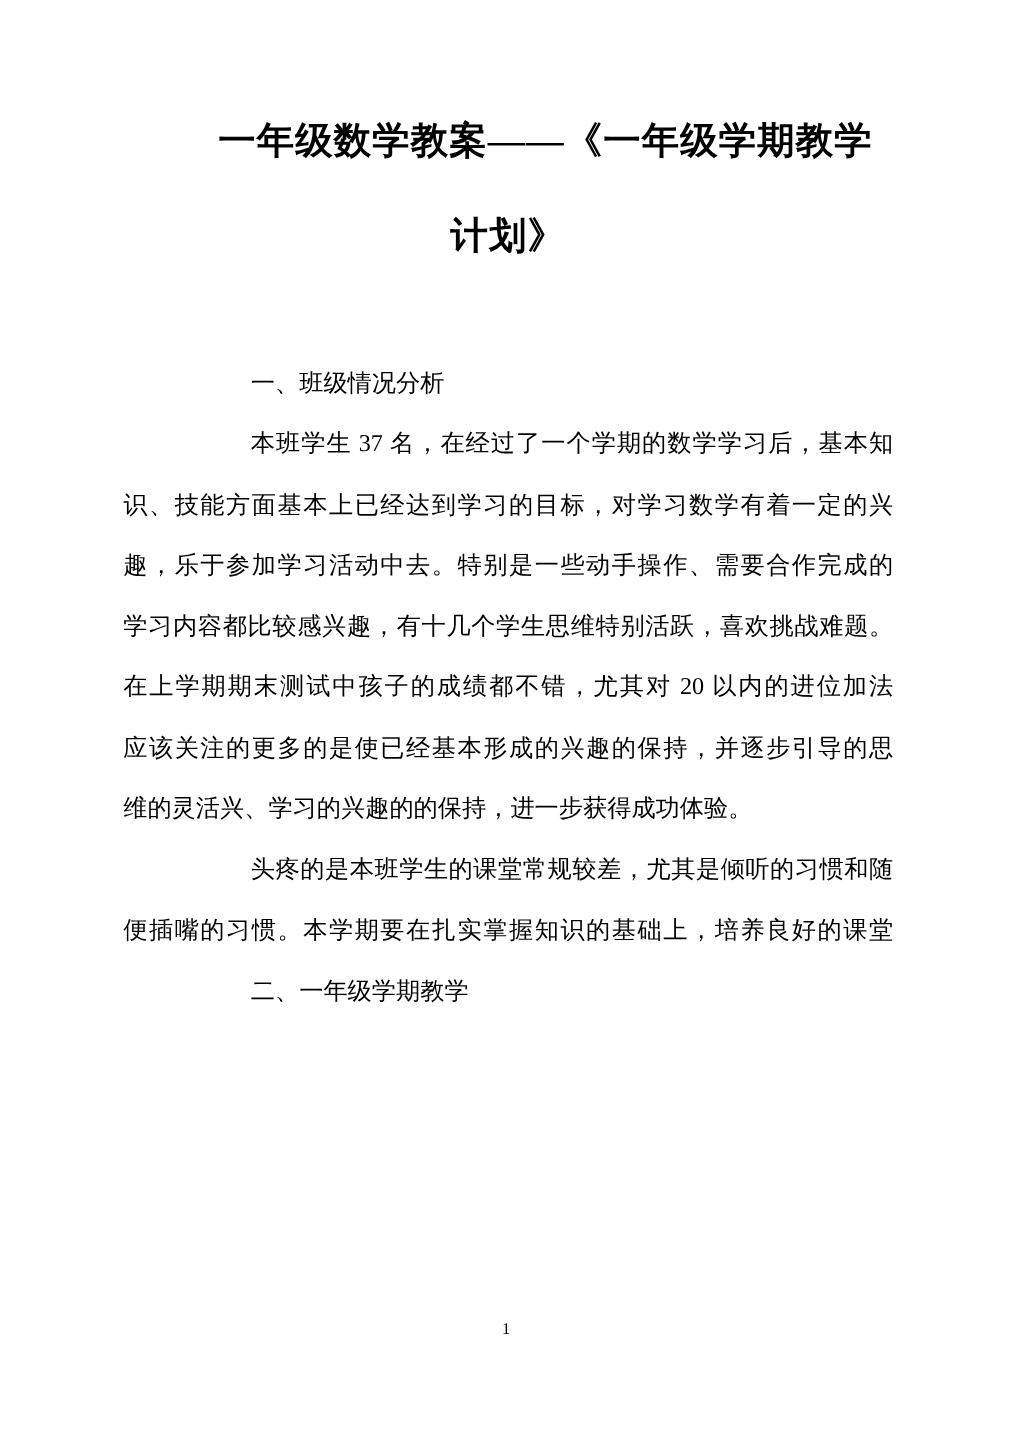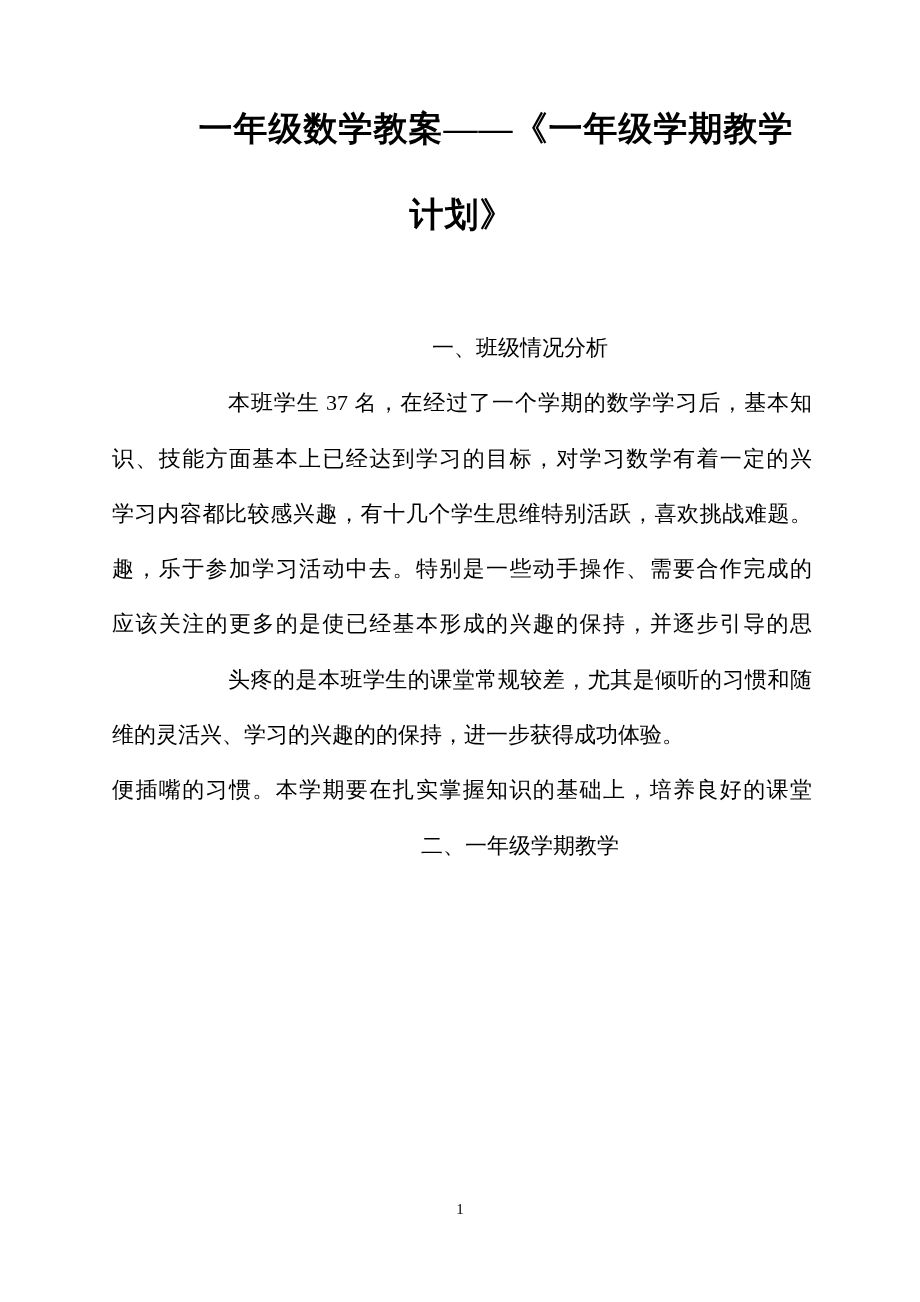--- a/index.html
+++ b/index.html
@@ -44,21 +44,20 @@
     width: 700px;
     font-size: 22px;
   }
   .body-line {
     height: 55.3px;
     line-height: 55.3px;
     overflow: hidden;
   }
   .body-line.indent {
     padding-left: 116px;
-    text-align: center;
   }
   .body-line.justify {
     text-align: justify;
     text-align-last: justify;
   }
   .body-line.plain {
     white-space: nowrap;
   }
   .page-footer {
     position: absolute;
@@ -77,25 +76,26 @@
 
   <div class="doc-title">
     <div class="title-line-1">一年级数学教案——《一年级学期教学</div>
     <div class="title-line-2">计划》</div>
   </div>
 
   <div class="doc-body">
     <div class="body-line indent plain">一、班级情况分析</div>
     <div class="body-line indent justify">本班学生 37 名，在经过了一个学期的数学学习后，基本知</div>
     <div class="body-line justify">识、技能方面基本上已经达到学习的目标，对学习数学有着一定的兴</div>
+    <div class="body-line justify">趣，乐于参加学习活动中去。特别是一些动手操作、需要合作完成的</div>
     <div class="body-line justify">学习内容都比较感兴趣，有十几个学生思维特别活跃，喜欢挑战难题。</div>
-    <div class="body-line justify">趣，乐于参加学习活动中去。特别是一些动手操作、需要合作完成的</div>
+    <div class="body-line justify">在上学期期末测试中孩子的成绩都不错，尤其对 20 以内的进位加法</div>
     <div class="body-line justify">应该关注的更多的是使已经基本形成的兴趣的保持，并逐步引导的思</div>
+    <div class="body-line plain">维的灵活兴、学习的兴趣的的保持，进一步获得成功体验。</div>
     <div class="body-line indent justify">头疼的是本班学生的课堂常规较差，尤其是倾听的习惯和随</div>
-    <div class="body-line plain">维的灵活兴、学习的兴趣的的保持，进一步获得成功体验。</div>
     <div class="body-line justify">便插嘴的习惯。本学期要在扎实掌握知识的基础上，培养良好的课堂</div>
     <div class="body-line indent plain">二、一年级学期教学</div>
   </div>
 
   <div class="page-footer">
     <span>1</span>
   </div>
 
 </div>
 

